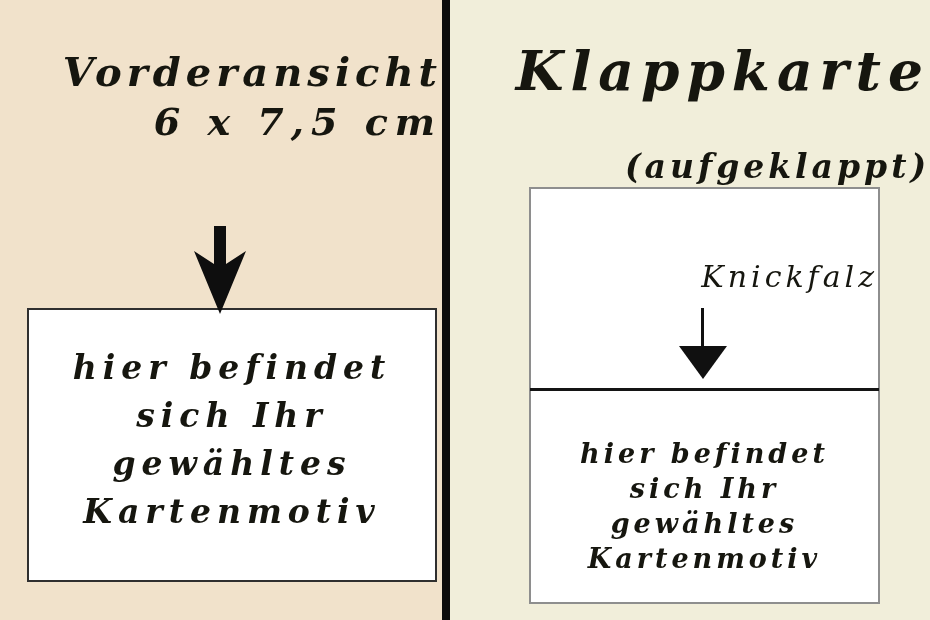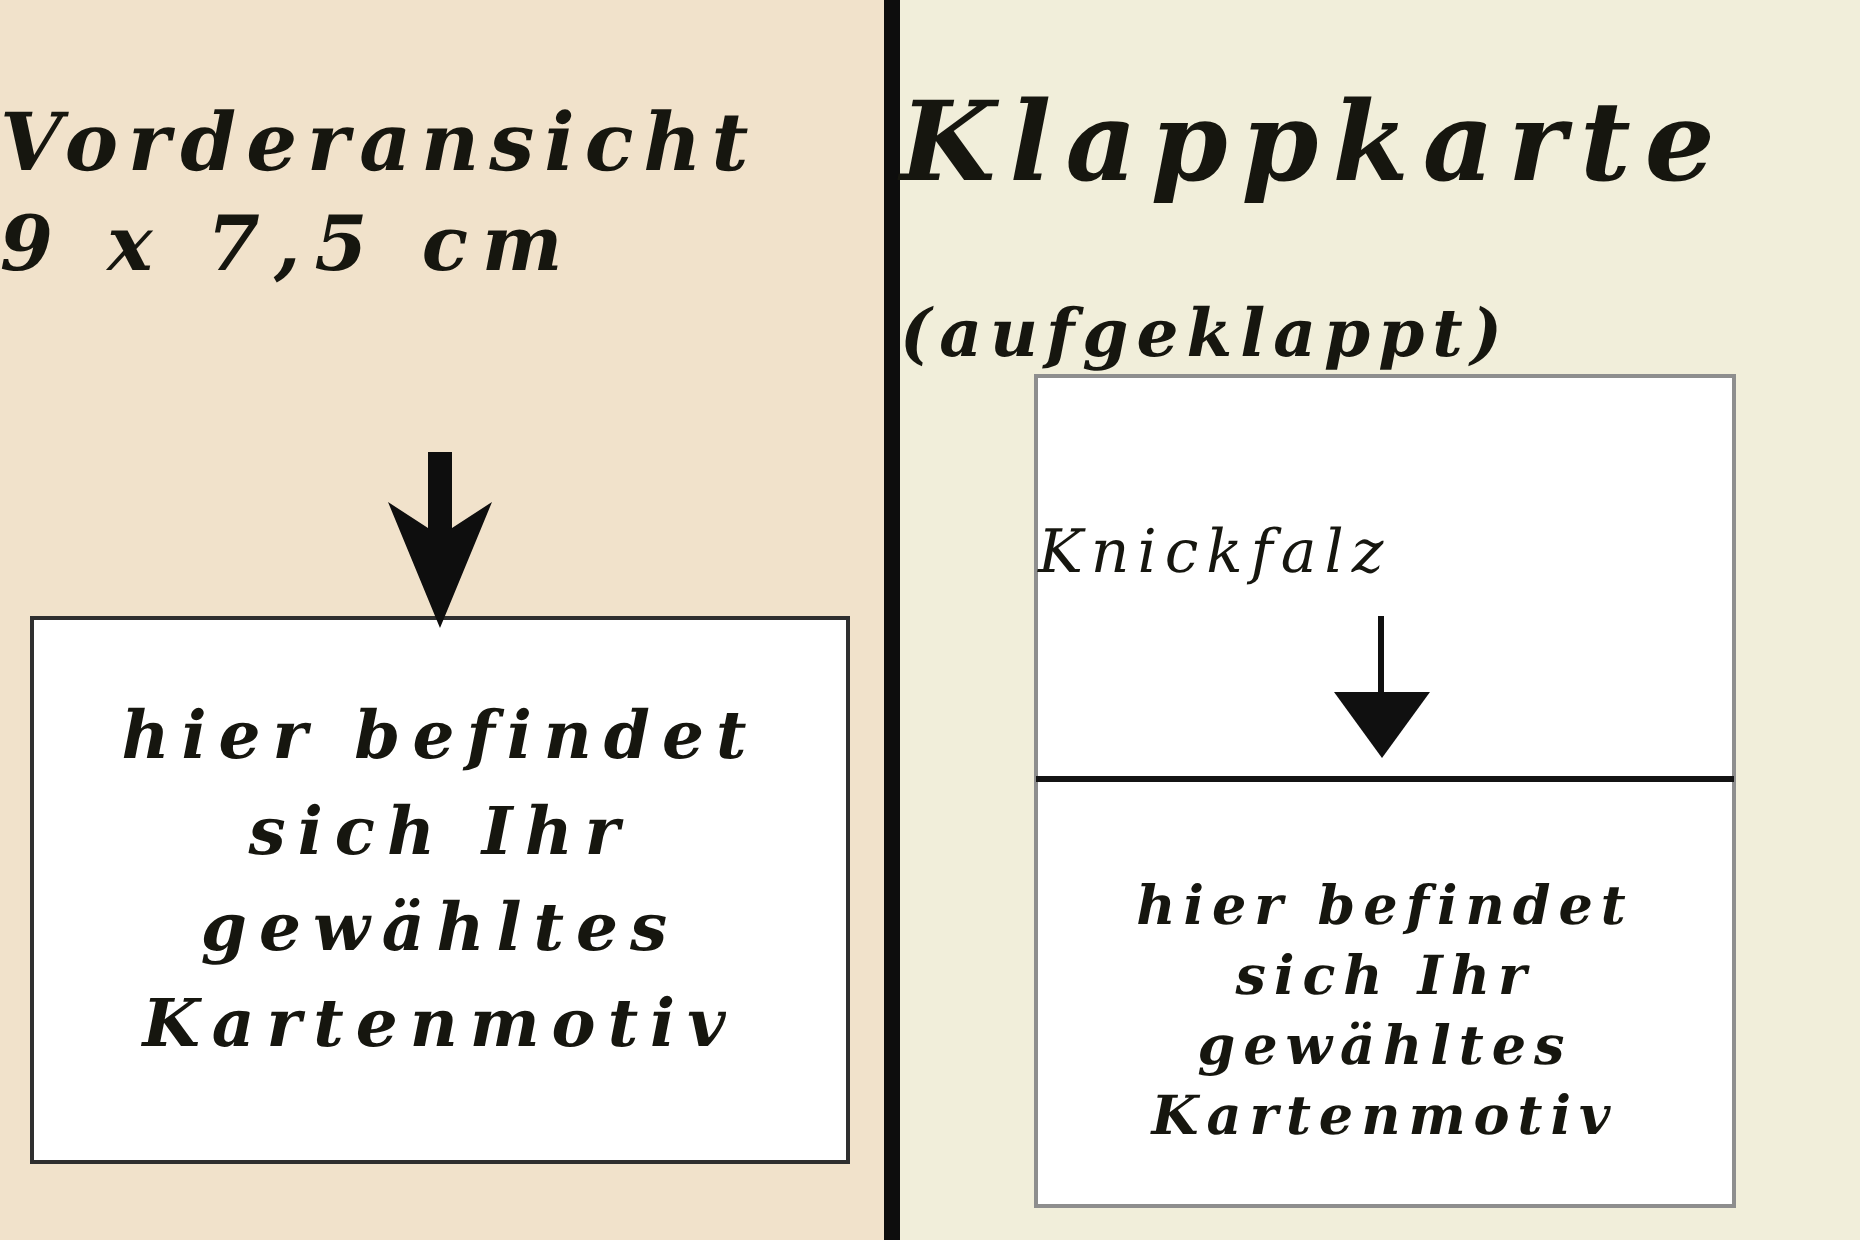--- a/index.html
+++ b/index.html
@@ -18,33 +18,33 @@
     color:var(--text);
     position:relative;
     background:var(--right-background);
   }
   .stage{position:absolute;inset:0;}
   .panel{position:absolute;top:0;bottom:0;}
   .panel-left{left:0;width:442px;background:var(--left-background);}
   .panel-right{left:450px;width:480px;background:var(--right-background);}
   .divider{position:absolute;left:442px;top:0;bottom:0;width:8px;background:var(--divider);}
 
-  .txt{font-style:italic;text-align:left;position:absolute;left:0;right:0;white-space:nowrap;}
+  .txt{font-style:italic;text-align:right;position:absolute;left:0;right:0;white-space:nowrap;}
 
   
   .lp-title {top:48px;  font-size:40px;font-weight:600;letter-spacing:5px;}
   .lp-size  {top:99px;  font-size:38px;font-weight:600;letter-spacing:7px;}
   .lp-note  {top:144px; font-size:38px;font-weight:600;letter-spacing:4px;}
 
   
   .big-arrow{position:absolute;left:192px;top:224px;width:56px;height:92px;z-index:3;}
   .big-arrow polygon{fill:#0e0e0e;}
 
   
-  .card-box{position:absolute;background:var(--card-background);z-index:1;}
+  .card-box{position:absolute;background:var(--card-background);z-index:1;margin-left:12px;}
   .lp-box{left:15px;top:308px;width:410px;height:274px;border:2px solid var(--card-border-left);}
   .rp-box{left:67px;top:187px;width:351px;height:417px;border:2px solid var(--card-border-right);}
 
   .lp-box-text{position:absolute;top:34px;left:0;right:0;
     font-style:italic;font-weight:700;font-size:33px;line-height:48px;
     letter-spacing:6px;text-align:center;}
 
   
   .rp-title {top:38px;  font-size:55px;font-weight:700;letter-spacing:7px;}
   .rp-size  {top:103px; font-size:38px;font-weight:600;letter-spacing:9px;}
@@ -59,21 +59,21 @@
     font-style:italic;font-weight:700;font-size:27px;line-height:35px;
     letter-spacing:4px;text-align:center;}
 </style>
 </head>
 <body>
 
 <div class="stage">
 
   <section class="panel panel-left">
     <div class="txt lp-title">Vorderansicht</div>
-    <div class="txt lp-size">9 x 7,5 cm</div>
+    <div class="txt lp-size">6 x 7,5 cm</div>
 
     <svg class="big-arrow" viewBox="0 0 56 92" aria-hidden="true">
       <polygon points="22,2 34,2 34,40 54,27 28,90 2,27 22,40"></polygon>
     </svg>
 
     <div class="card-box lp-box">
       <div class="lp-box-text">
         <div>hier befindet</div>
         <div>sich Ihr</div>
         <div>gewähltes</div>

